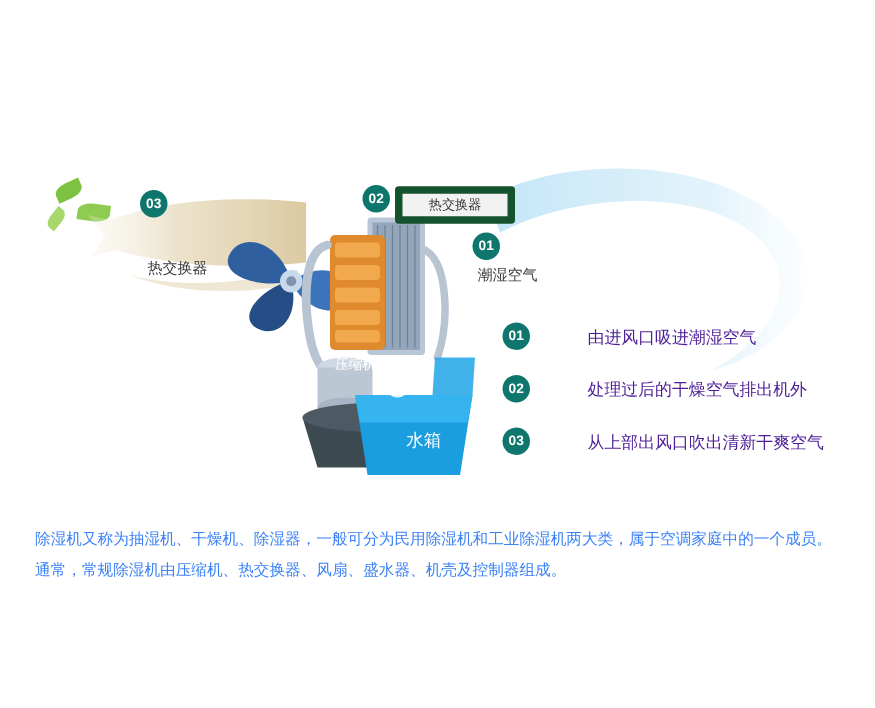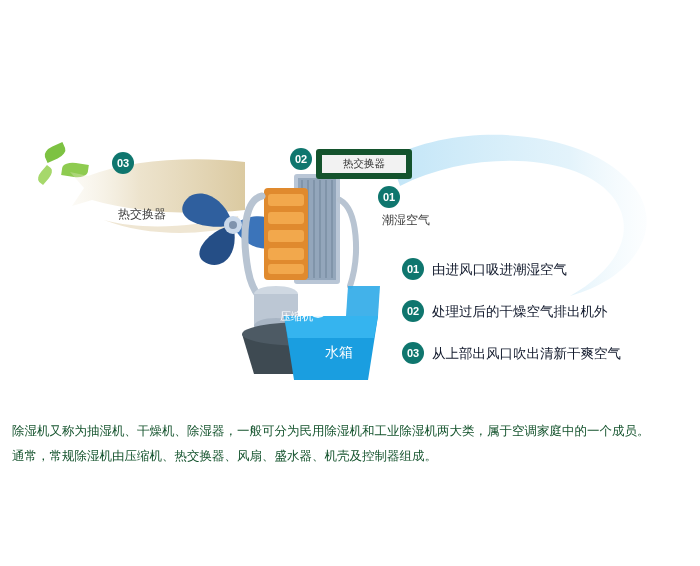--- a/index.html
+++ b/index.html
@@ -102,23 +102,24 @@
     color: #ffffff;
     font-size: 11px;
     line-height: 22px;
     text-align: center;
     font-weight: bold;
     font-family: "Liberation Sans", sans-serif;
   }
   .callout-text {
     position: absolute;
     font-size: 13.5px;
-    color: #0f172a;
-    white-space: nowrap;
-    font-family: "DejaVu Sans", "Liberation Sans", sans-serif;
+    color: #4c1d95;
+    white-space: nowrap;
+    font-family: "DejaVu Sans", "Liberation Sans", sans-serif;
+    margin-left: 38px;
   }
   .small-label {
     position: absolute;
     font-size: 12px;
     color: #3a3a3a;
     white-space: nowrap;
     font-family: "DejaVu Sans", "Liberation Sans", sans-serif;
   }
   .boxed-label {
     position: absolute;
@@ -135,26 +136,26 @@
     position: absolute;
     font-size: 11px;
     color: #ffffff;
     white-space: nowrap;
     font-family: "DejaVu Sans", "Liberation Sans", sans-serif;
   }
 
   
   .body-text {
     position: absolute;
-    left: 12px;
+    left: 28px;
     top: 418px;
     width: 644px;
     font-size: 12.5px;
     line-height: 25px;
-    color: #14532d;
+    color: #3b82f6;
     font-family: "DejaVu Sans", "Liberation Sans", sans-serif;
   }
   .para { margin: 0 0 14px 0; }
   .para:last-child { margin-bottom: 0; }
 </style>
 </head>
 <body>
 
 <div class="page">
 
@@ -239,21 +240,21 @@
 
     <div class="badge" style="left:112px; top:34px;"><span>03</span></div>
     <div class="small-label" style="left:118px; top:88px;">热交换器</div>
 
     <div class="badge" style="left:290px; top:30px;"><span>02</span></div>
     <div class="boxed-label" style="left:316px; top:31px;">热交换器</div>
 
     <div class="badge" style="left:378px; top:68px;"><span>01</span></div>
     <div class="small-label" style="left:382px; top:94px;">潮湿空气</div>
 
-    <div class="white-label" style="left:280px; top:166px;margin-top:25px;">压缩机</div>
+    <div class="white-label" style="left:268px; top:166px;">压缩机</div>
     <div class="white-label" style="left:325px; top:226px; font-size:14px;">水箱</div>
 
     <div class="badge" style="left:402px; top:140px;"><span>01</span></div>
     <div class="callout-text" style="left:432px; top:143px;">由进风口吸进潮湿空气</div>
 
     <div class="badge" style="left:402px; top:182px;"><span>02</span></div>
     <div class="callout-text" style="left:432px; top:185px;">处理过后的干燥空气排出机外</div>
 
     <div class="badge" style="left:402px; top:224px;"><span>03</span></div>
     <div class="callout-text" style="left:432px; top:227px;">从上部出风口吹出清新干爽空气</div>

